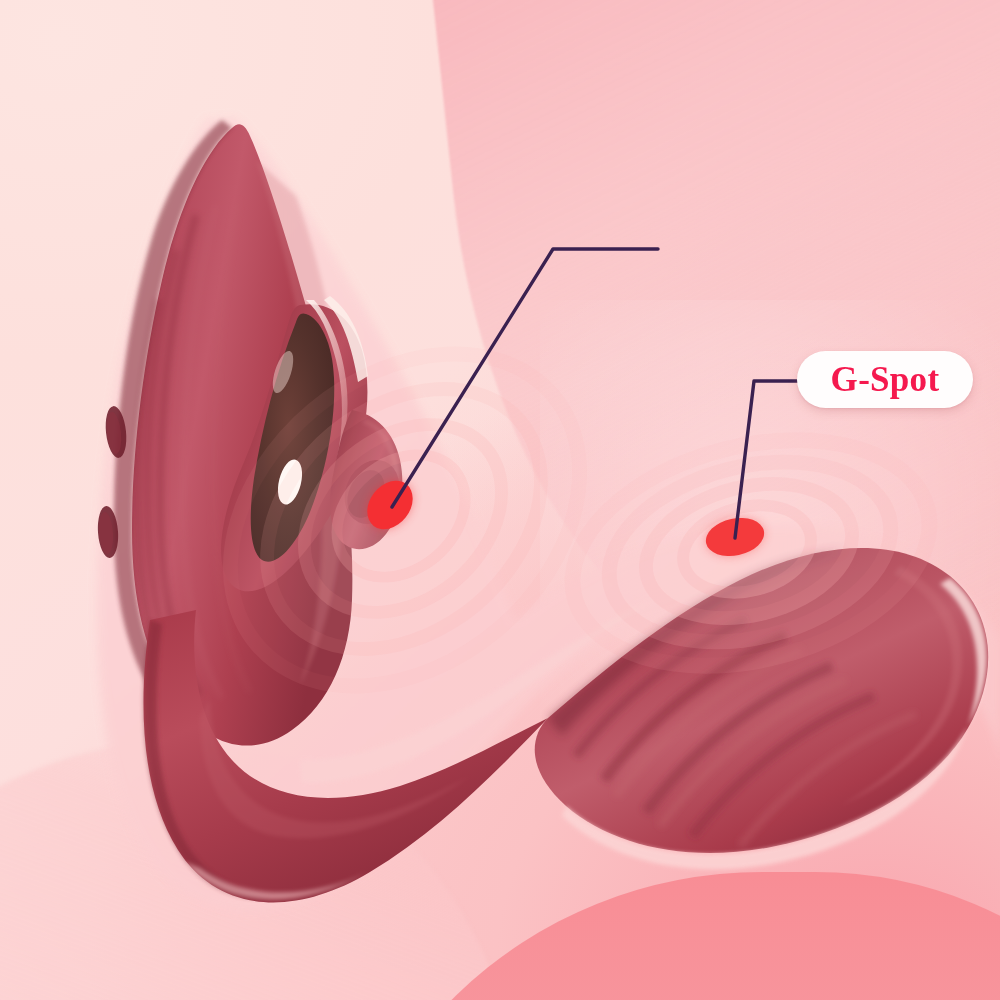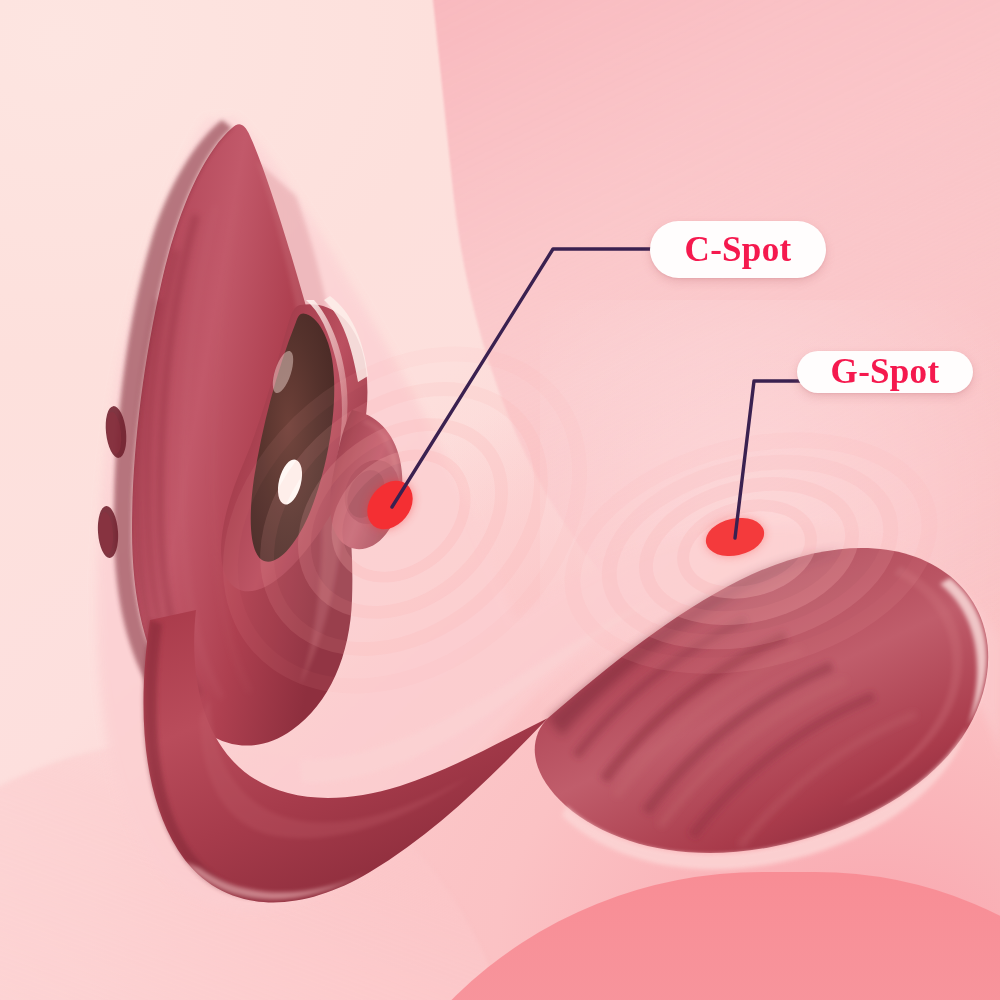--- a/index.html
+++ b/index.html
@@ -100,21 +100,21 @@
     background:#fffdfd;
     border-radius:34px;
     box-shadow:0 4px 10px rgba(180,90,100,.22), 0 1px 2px rgba(180,90,100,.15);
     font-family:"Liberation Serif", serif;
     font-weight:bold;
     color:#f5194e;
     letter-spacing:.3px;
     white-space:nowrap;
   }
   #badge-c{left:650px;top:221px;width:176px;height:57px;font-size:35px;}
-  #badge-g{left:797px;top:351px;width:176px;height:42px;font-size:35px;}
+  #badge-g{left:797px;top:351px;width:176px;height:57px;font-size:35px;}
 </style>
 </head>
 <body>
 
 <div id="stage">
 
   <div class="bg-swoosh sw-top"></div>
   <div class="bg-swoosh sw-mid-glow"></div>
   <div class="bg-swoosh sw-bottom-left"></div>
   <div class="bg-swoosh sw-bottom"></div>
@@ -317,20 +317,17 @@
   </div>
 
   <div class="hotspot" id="c-dot"></div>
   <div class="hotspot" id="g-dot"></div>
 
   <svg id="leaders" viewBox="0 0 1000 1000">
     <polyline points="392,507 553,249 658,249" fill="none" stroke="#3a2150" stroke-width="3.4" stroke-linecap="round" stroke-linejoin="round"></polyline>
     <polyline points="735,538 754,381 806,381" fill="none" stroke="#3a2150" stroke-width="3.4" stroke-linecap="round" stroke-linejoin="round"></polyline>
   </svg>
 
-  <div class="badge" id="badge-c">
-    <span>C-Spot</span>
-  </div>
   <div class="badge" id="badge-g">
     <span>G-Spot</span>
   </div>
 
 </div>
 
 </body></html>

